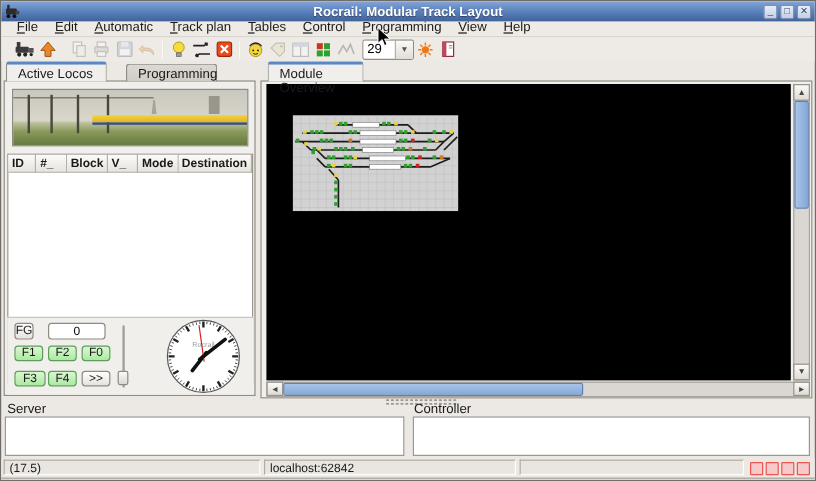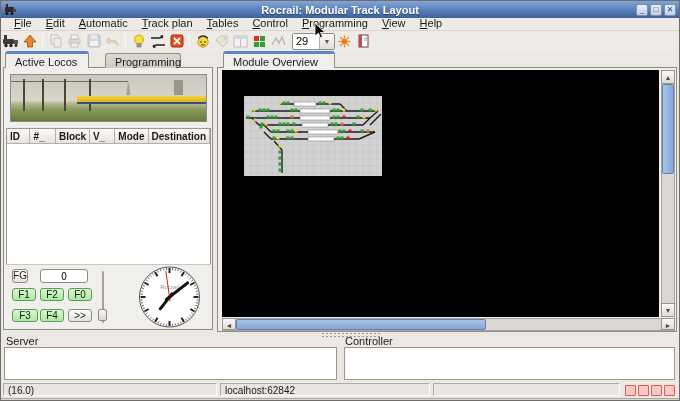--- a/index.html
+++ b/index.html
@@ -14,21 +14,21 @@
   .win-btn { width:12px; height:12px; margin-left:2px; background:linear-gradient(#e8eef8,#c2cfe4); border:1px solid #7b8faf; border-radius:2px; font-size:8px; line-height:9px; text-align:center; color:#33466b; z-index:2; }
   #win-icon { width:13px; height:13px; z-index:2; }
   #titlebar .spacer { flex:1; }
 
   
   #menubar { position:absolute; left:0; top:17px; width:100%; height:13px; background:#eeebe7; border-bottom:1px solid #d8d4ce; display:flex; align-items:flex-end; padding-left:6px; gap:0; }
   .menu-item { padding:0 7px; height:13px; line-height:13px; font-size:11px; }
   .menu-item u { text-decoration:underline; }
 
   
-  #toolbar { position:absolute; left:0; top:30px; width:100%; height:20px; background:#eeebe7; display:flex; align-items:center; padding-left:0; gap:0; }
+  #toolbar { position:absolute; left:0; top:30px; width:100%; height:20px; background:#eeebe7; display:flex; align-items:center; padding-left:10px; gap:0; }
   .tbicon { width:19px; height:18px; display:flex; align-items:center; justify-content:center; }
   .tbicon svg { display:block; }
   .tbsep { width:1px; height:15px; background:#c6c2bb; border-right:1px solid #fbfaf8; margin:0 3px; }
   #zoom-combo { display:flex; align-items:center; border:1px solid #908c85; background:#fff; border-radius:2px; height:17px; margin-left:4px; }
   #zoom-combo input { width:26px; border:0; outline:none; font-size:11px; padding:1px 3px; font-family:"Liberation Sans",sans-serif; }
   #zoom-combo .combo-btn { width:15px; height:15px; background:linear-gradient(#fbfaf7,#e1ddd6); border-left:1px solid #b3afa8; font-size:7px; line-height:15px; text-align:center; color:#555; }
 
   
   .panel-tab { position:absolute; top:50px; height:17px; padding:2px 9px 0; font-size:11px;
     background:linear-gradient(#f6f4f1,#e9e6e1); border:1px solid #918d86; border-bottom:0; border-radius:3px 3px 0 0; }
@@ -357,21 +357,21 @@
             <line x1="29.177731491773358" y1="5.147908825056621" x2="28.96867456523805" y2="3.158865034320076" stroke="#222" stroke-width="0.7"></line>
             <text x="32" y="24" text-anchor="middle" font-size="6" fill="#999" font-family="Liberation Sans, sans-serif">Rocrail</text>
             <line x1="34.46264590130263" y1="28.847956985573113" x2="22.76507787011513" y2="43.820161304100836" stroke="#111" stroke-width="3" stroke-linecap="round"></line>
             <line x1="28.847956985573113" y1="34.462645901302636" x2="50.12424733295461" y2="17.83978606750986" stroke="#111" stroke-width="3" stroke-linecap="round"></line>
             <line x1="32.556692403840266" y1="35.961072274966284" x2="28.38149937503829" y2="6.253030212719175" stroke="#d42020" stroke-width="1" stroke-linecap="round"></line>
             <circle cx="32" cy="32" r="1.6" fill="#111"></circle>
           </svg></div>
     </div>
   </div>
 
-  <div class="panel-tab active" style="left:222px; width:112px;">
+  <div class="panel-tab active" style="left:222px; width:80px;">
     <span>Module Overview</span>
   </div>
 
   <div id="right-body" class="panel-body">
     <div id="module-canvas">
       <svg id="trackplan" width="138" height="80">
           <rect x="0" y="0" width="138" height="80" fill="#d2d2d2"></rect>
           <line x1="0" y1="0" x2="0" y2="80" stroke="#c3c3c3" stroke-width="0.6"></line>
           <line x1="7" y1="0" x2="7" y2="80" stroke="#c3c3c3" stroke-width="0.6"></line>
           <line x1="14" y1="0" x2="14" y2="80" stroke="#c3c3c3" stroke-width="0.6"></line>
@@ -504,21 +504,21 @@
 
   <div id="vsash"></div>
   <div id="hsash"></div>
 
   <div class="log-label" style="left:5px;top:334px;">Server</div>
   <textarea class="log-box" style="left: 3px; top: 346px; width: 333px; height: 33px;"></textarea>
   <div class="log-label" style="left:344px;top:334px;">Controller</div>
   <textarea class="log-box" style="left: 343px; top: 346px; width: 331px; height: 33px;"></textarea>
 
   <div id="statusbar">
-    <div class="status-cell" style="width:214px">(16.0)</div>
+    <div class="status-cell" style="width:214px">(17.5)</div>
     <div class="status-cell" style="width:210px">localhost:62842</div>
     <div class="status-cell" style="flex:1"></div>
     <div id="status-ind">
       <span class="ind"></span>
       <span class="ind"></span>
       <span class="ind"></span>
       <span class="ind"></span>
     </div>
   </div>
   <div id="bottom-strip"></div>

